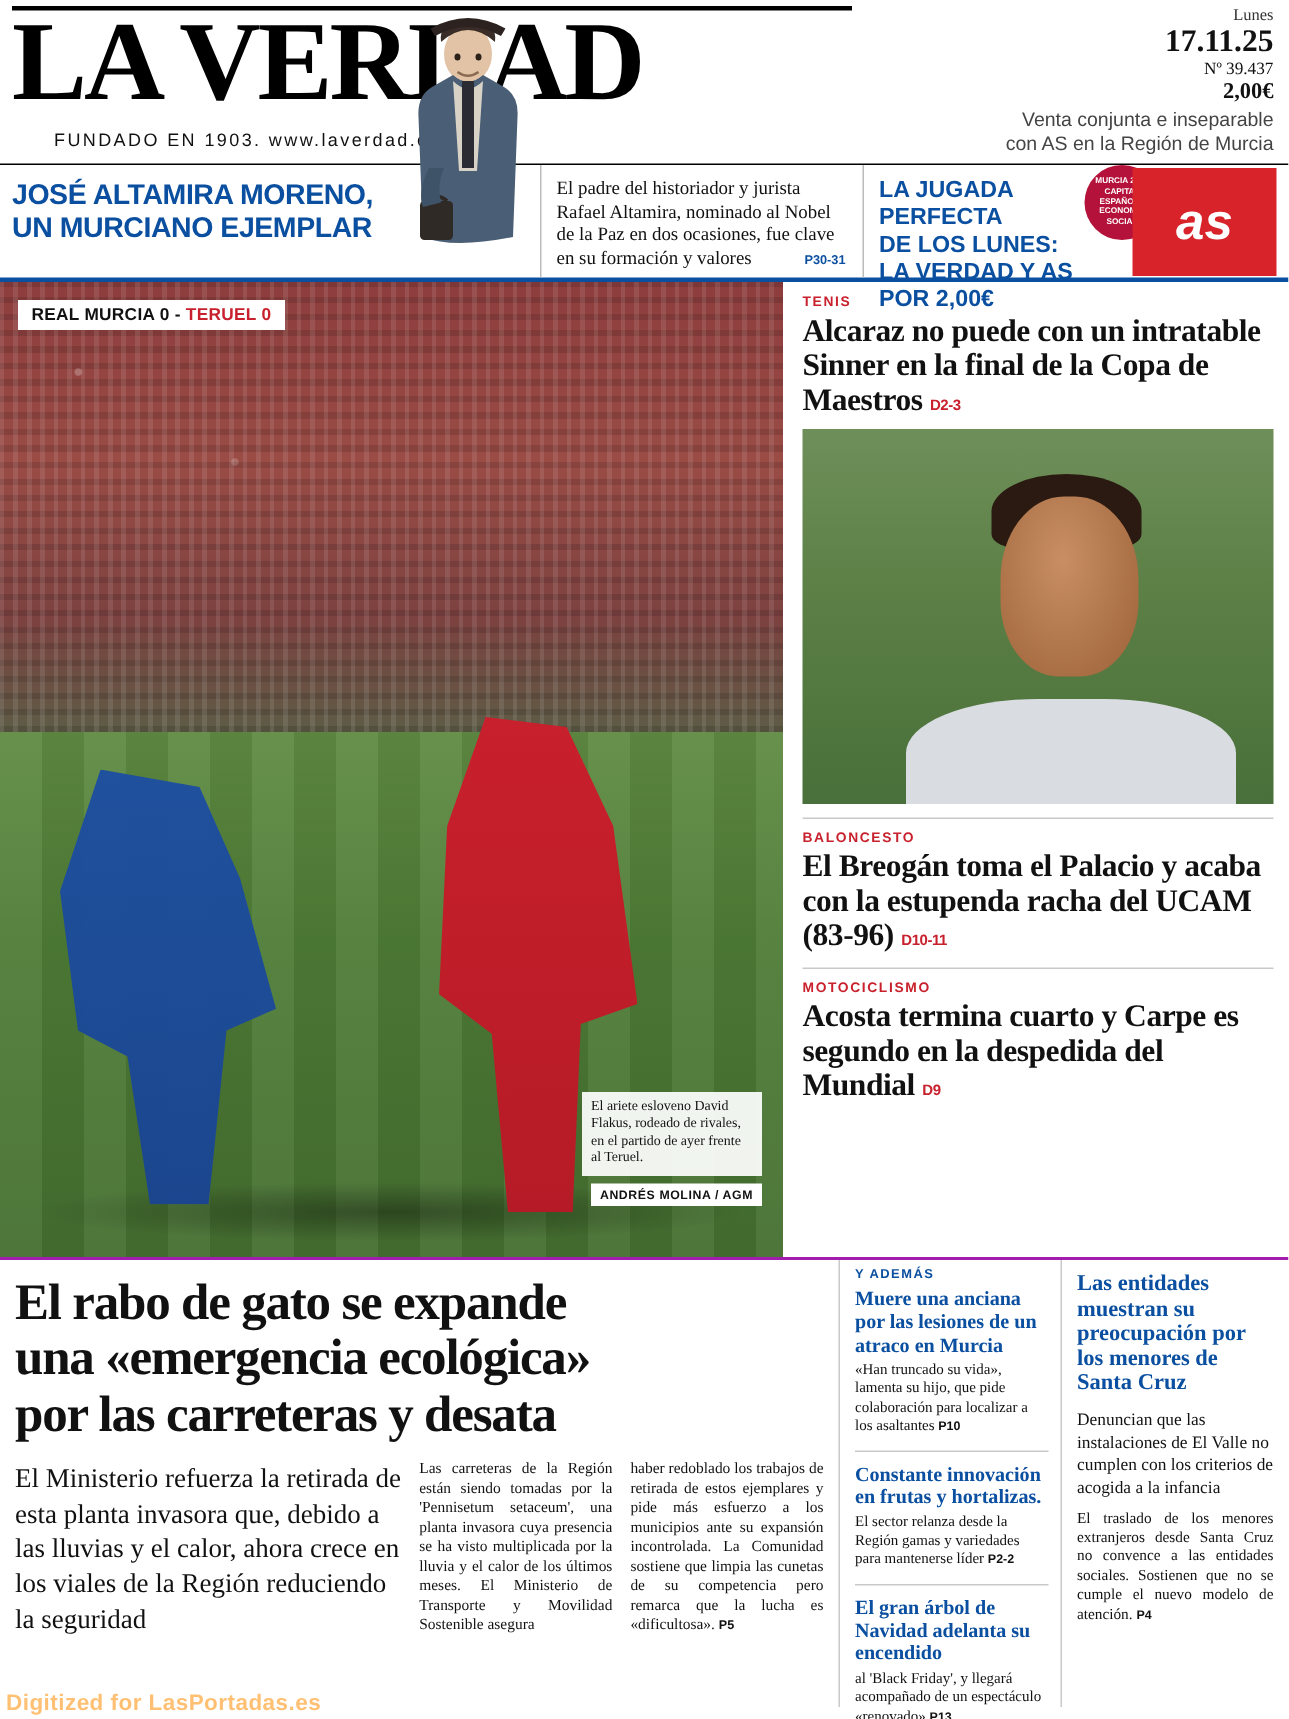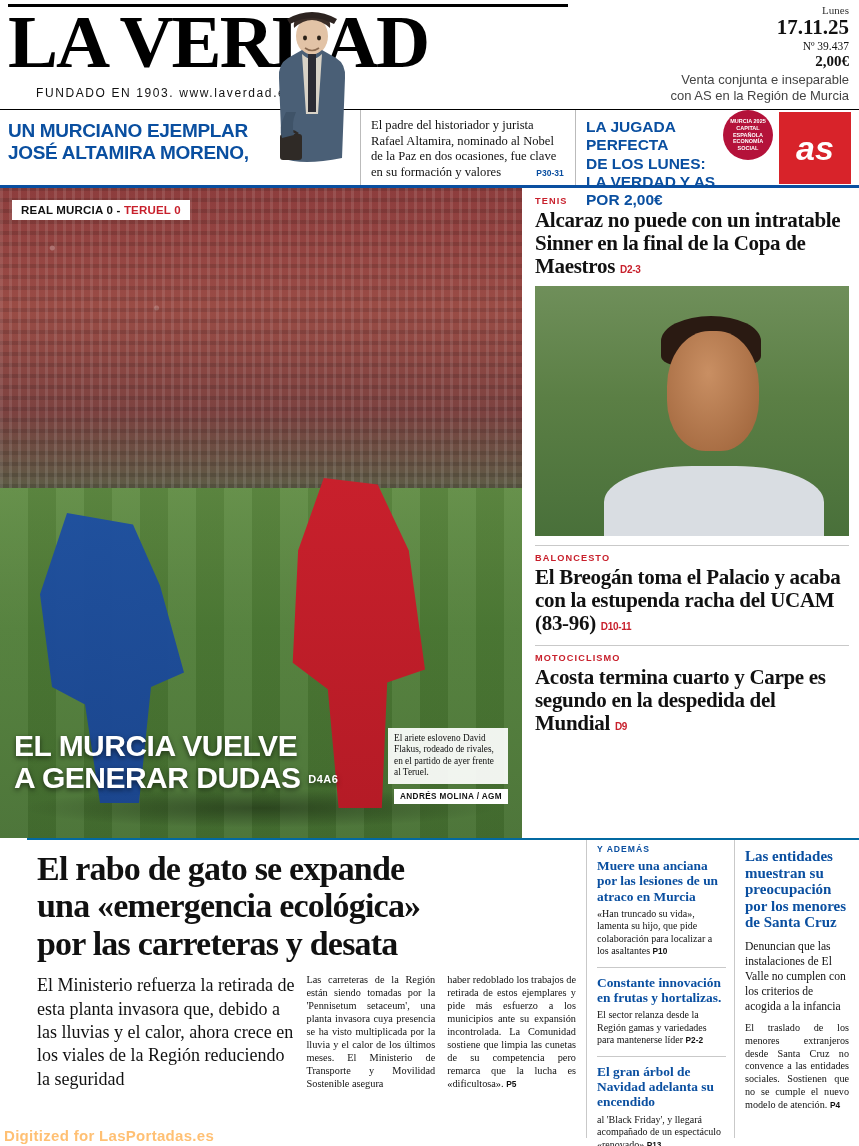--- a/index.html
+++ b/index.html
@@ -100,21 +100,21 @@
   }
   .promo-right .txt {
     font-family: "Liberation Sans", sans-serif;
     font-weight: bold;
     color: #0a4fa0;
     font-size: 15.5px;
     line-height: 1.18;
     width: 150px;
   }
   .as-logo {
-    position:absolute; right: 8px; top: 2px; width: 72px; height: 72px;
+    position:absolute; right: 8px; top: 2px; width: 96px; height: 72px;
     background: #d8232a;
     color:#fff;
     font-family:"Liberation Sans",sans-serif;
     font-weight:bold;
     font-size:34px;
     display:flex; align-items:center; justify-content:center;
     font-style: italic;
   }
   .eco-badge{
     position:absolute; right: 86px; top: 0px; width: 50px; height: 50px;
@@ -236,21 +236,21 @@
     background:#2a1a12; border-radius: 50% 50% 20% 20%;
   }
   .sport-photo .body{
     position:absolute; left:22%; top:72%; width:220px; height:90px;
     background:#d9dde2; border-radius: 40% 40% 0 0;
   }
   .hr-thin { border:0; border-top:1px solid #c9c9c9; margin: 9px 0 7px 0; }
 
   
   .bottom {
-    display:flex; border-top: 2px solid #0369a1; margin-top: 0; height: 300px; margin-left: 27px;
+    display:flex; border-top: 2px solid #a21caf; margin-top: 0; height: 300px;
   }
   .bot-left { width: 560px; padding: 10px 10px 0 10px; border-right:1px solid #c9c9c9;}
   .main-head {
     font-family:"Liberation Serif",serif; font-weight:bold;
     font-size: 34px; line-height:1.1; letter-spacing:-0.8px;
   }
   .main-sub {
     margin-top: 12px;
     display:flex; gap: 12px;
   }
@@ -330,22 +330,22 @@
     <ellipse cx="47" cy="36" rx="2" ry="2.4" fill="#2a2118"></ellipse>
     <path d="M33 46 q7 5 14 0" stroke="#8a6a50" stroke-width="1.6" fill="none"></path>
     <rect x="8" y="132" width="22" height="26" rx="3" fill="#2f2a26"></rect>
     <path d="M12 132 q7 -6 14 0" stroke="#2f2a26" stroke-width="2.6" fill="none"></path>
     <path d="M14 110 q-8 16 -4 26 l12 -3 q-3 -12 2 -23z" fill="#3f5368"></path>
   </svg>
 </div>
 
 <div class="promo">
   <div class="promo-left">
+    <div>JOSÉ ALTAMIRA MORENO,</div>
     <div>UN MURCIANO EJEMPLAR</div>
-    <div>JOSÉ ALTAMIRA MORENO,</div>
   </div>
   <div class="promo-mid">
     <span>El padre del historiador y jurista Rafael Altamira, nominado al Nobel de la Paz en dos ocasiones, fue clave en su formación y valores</span>
     <span class="ref">P30-31</span>
   </div>
   <div class="promo-right">
     <div class="txt">
       <div>LA JUGADA PERFECTA</div>
       <div>DE LOS LUNES:</div>
       <div>LA VERDAD Y AS POR 2,00€</div>
@@ -362,27 +362,20 @@
     <div class="pitch"></div>
     <div class="shadow"></div>
     <div class="player p-blue1"></div>
     <div class="player p-red"></div>
     <div class="player p-blue2"></div>
 
     <div class="score-tag">
       <span>REAL MURCIA 0</span><span> - </span><span class="away">TERUEL 0</span>
     </div>
 
-    <div class="photo-headline">
-      <div>EL MURCIA VUELVE</div>
-      <div>
-        <span>A GENERAR DUDAS</span>
-        <span class="ref">D4A6</span>
-      </div>
-    </div>
 
     <div class="caption-box">El ariete esloveno David Flakus, rodeado de rivales, en el partido de ayer frente al Teruel.</div>
     <div class="credit">ANDRÉS MOLINA / AGM</div>
   </div>
 
   <div class="sport-col">
 
     <div>
       <div class="kicker">TENIS</div>
       <div class="sport-head">

